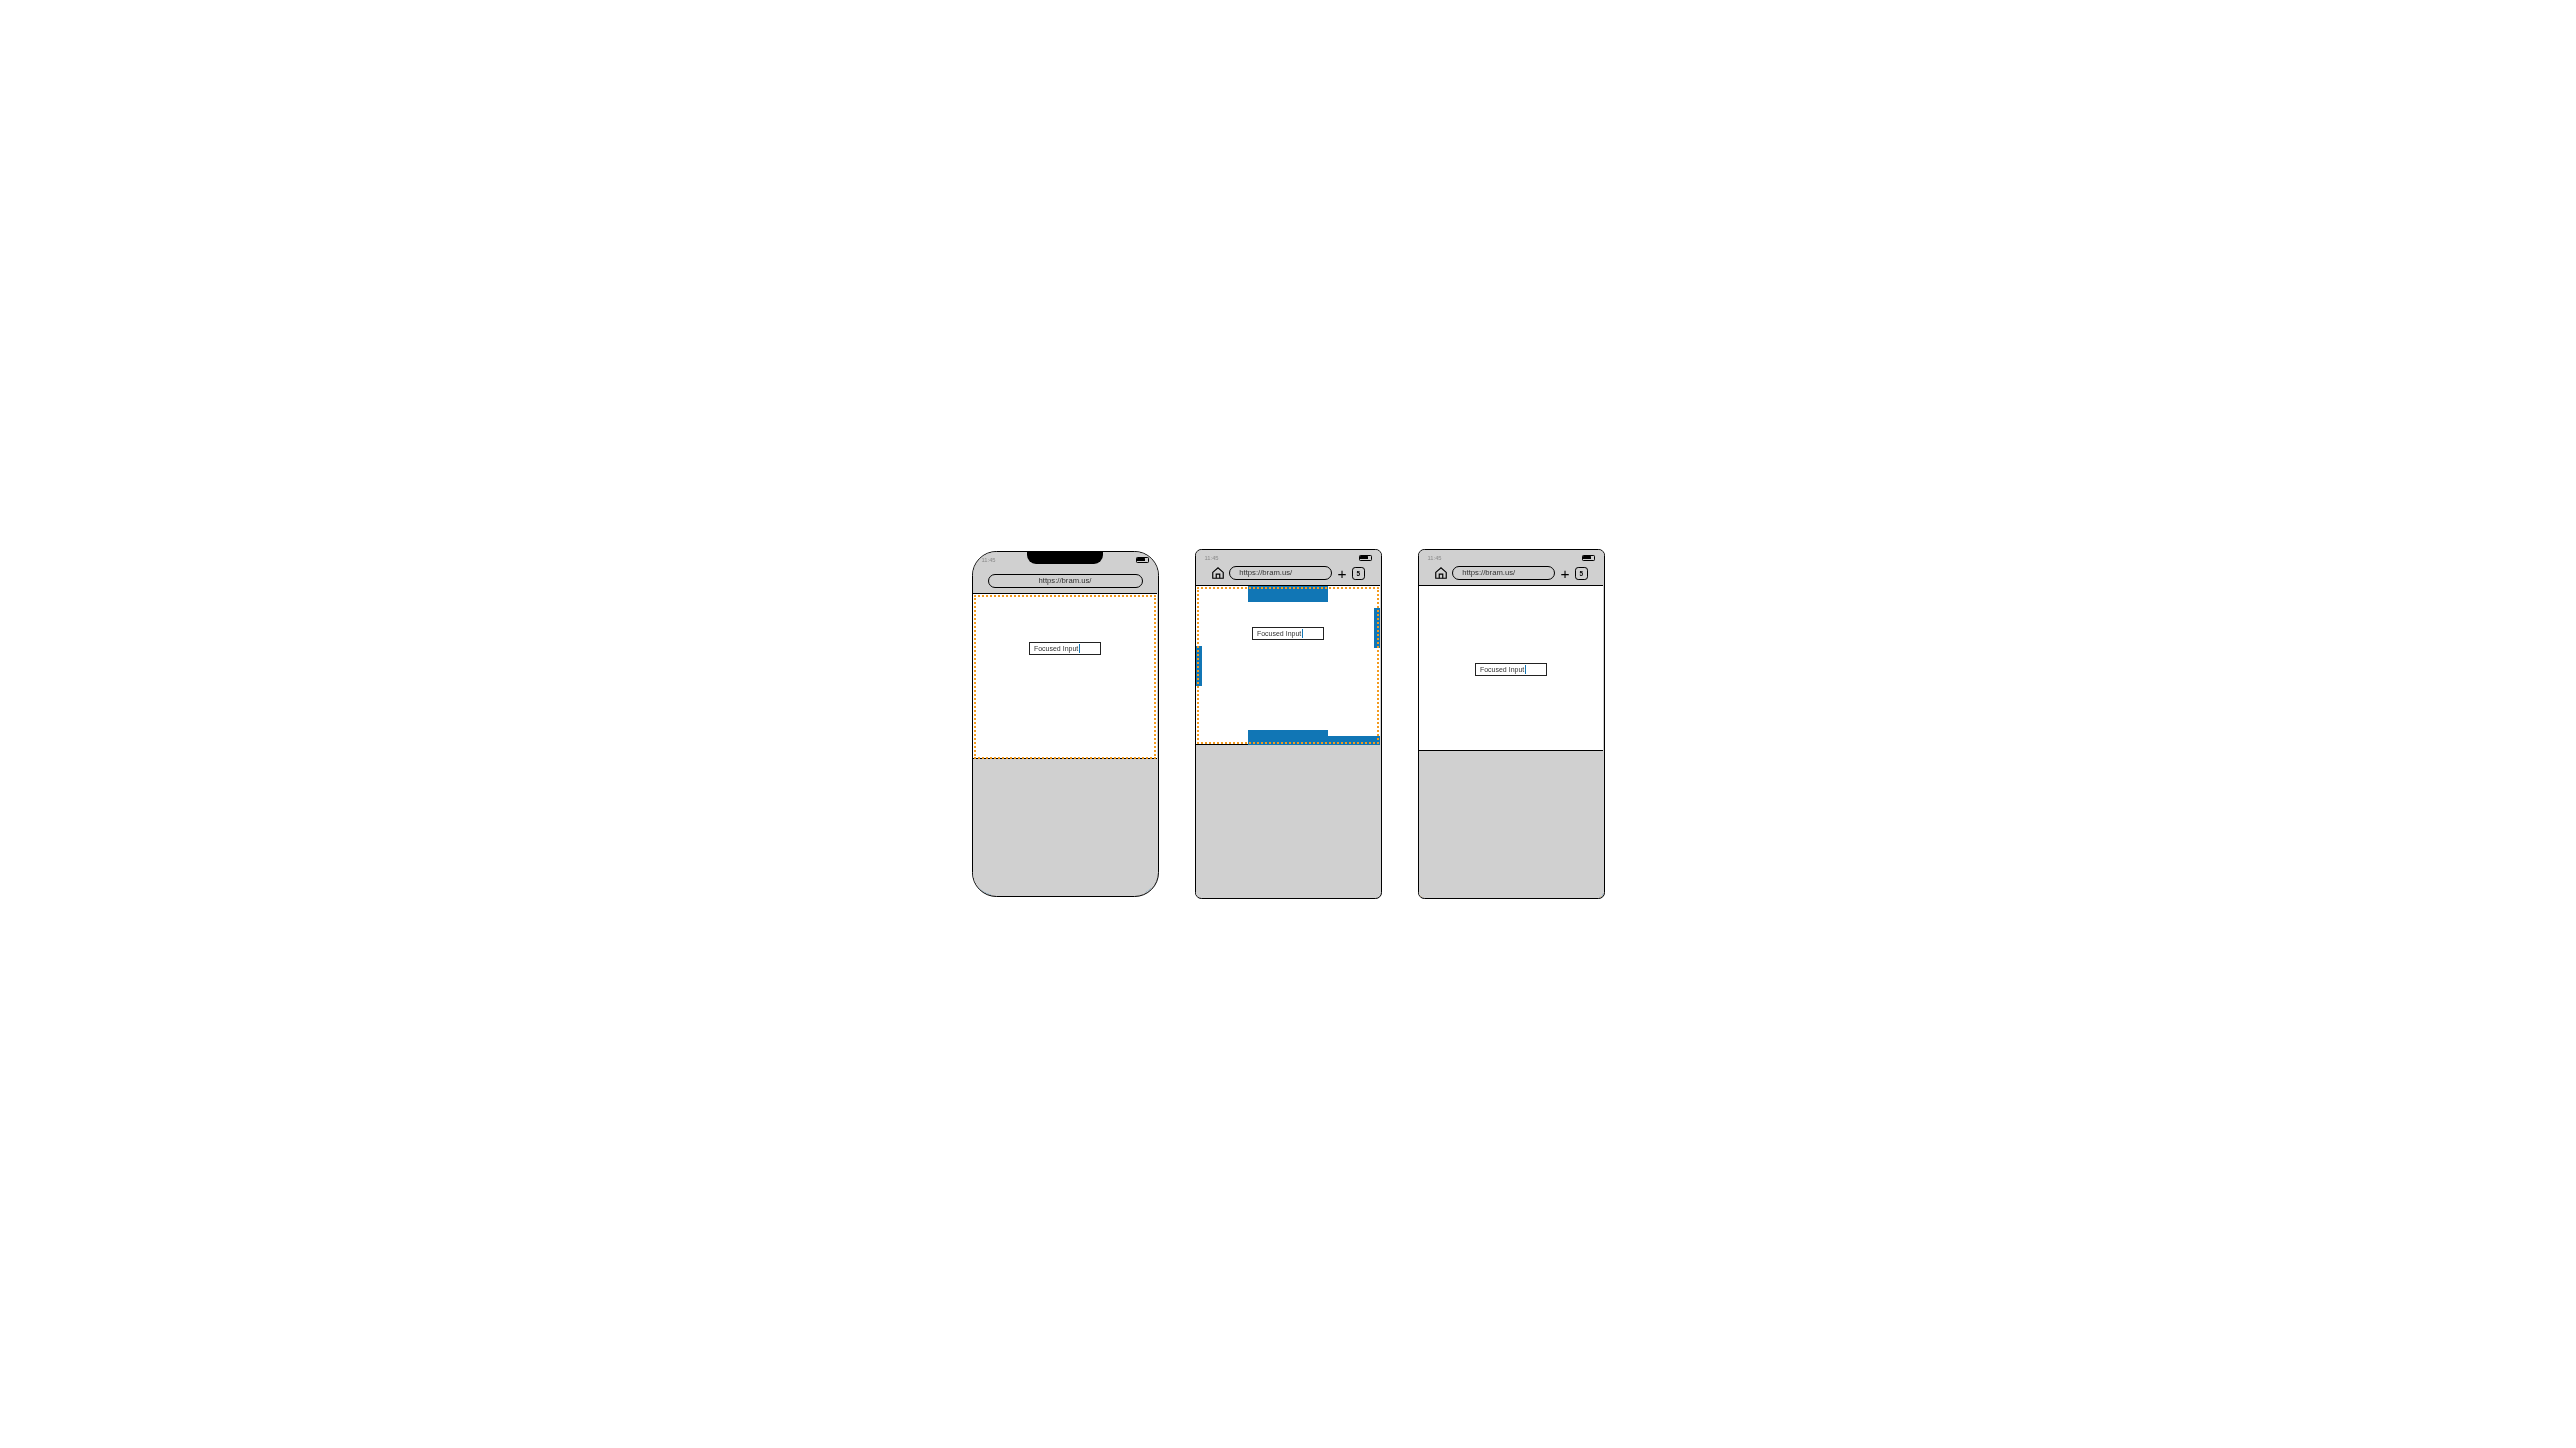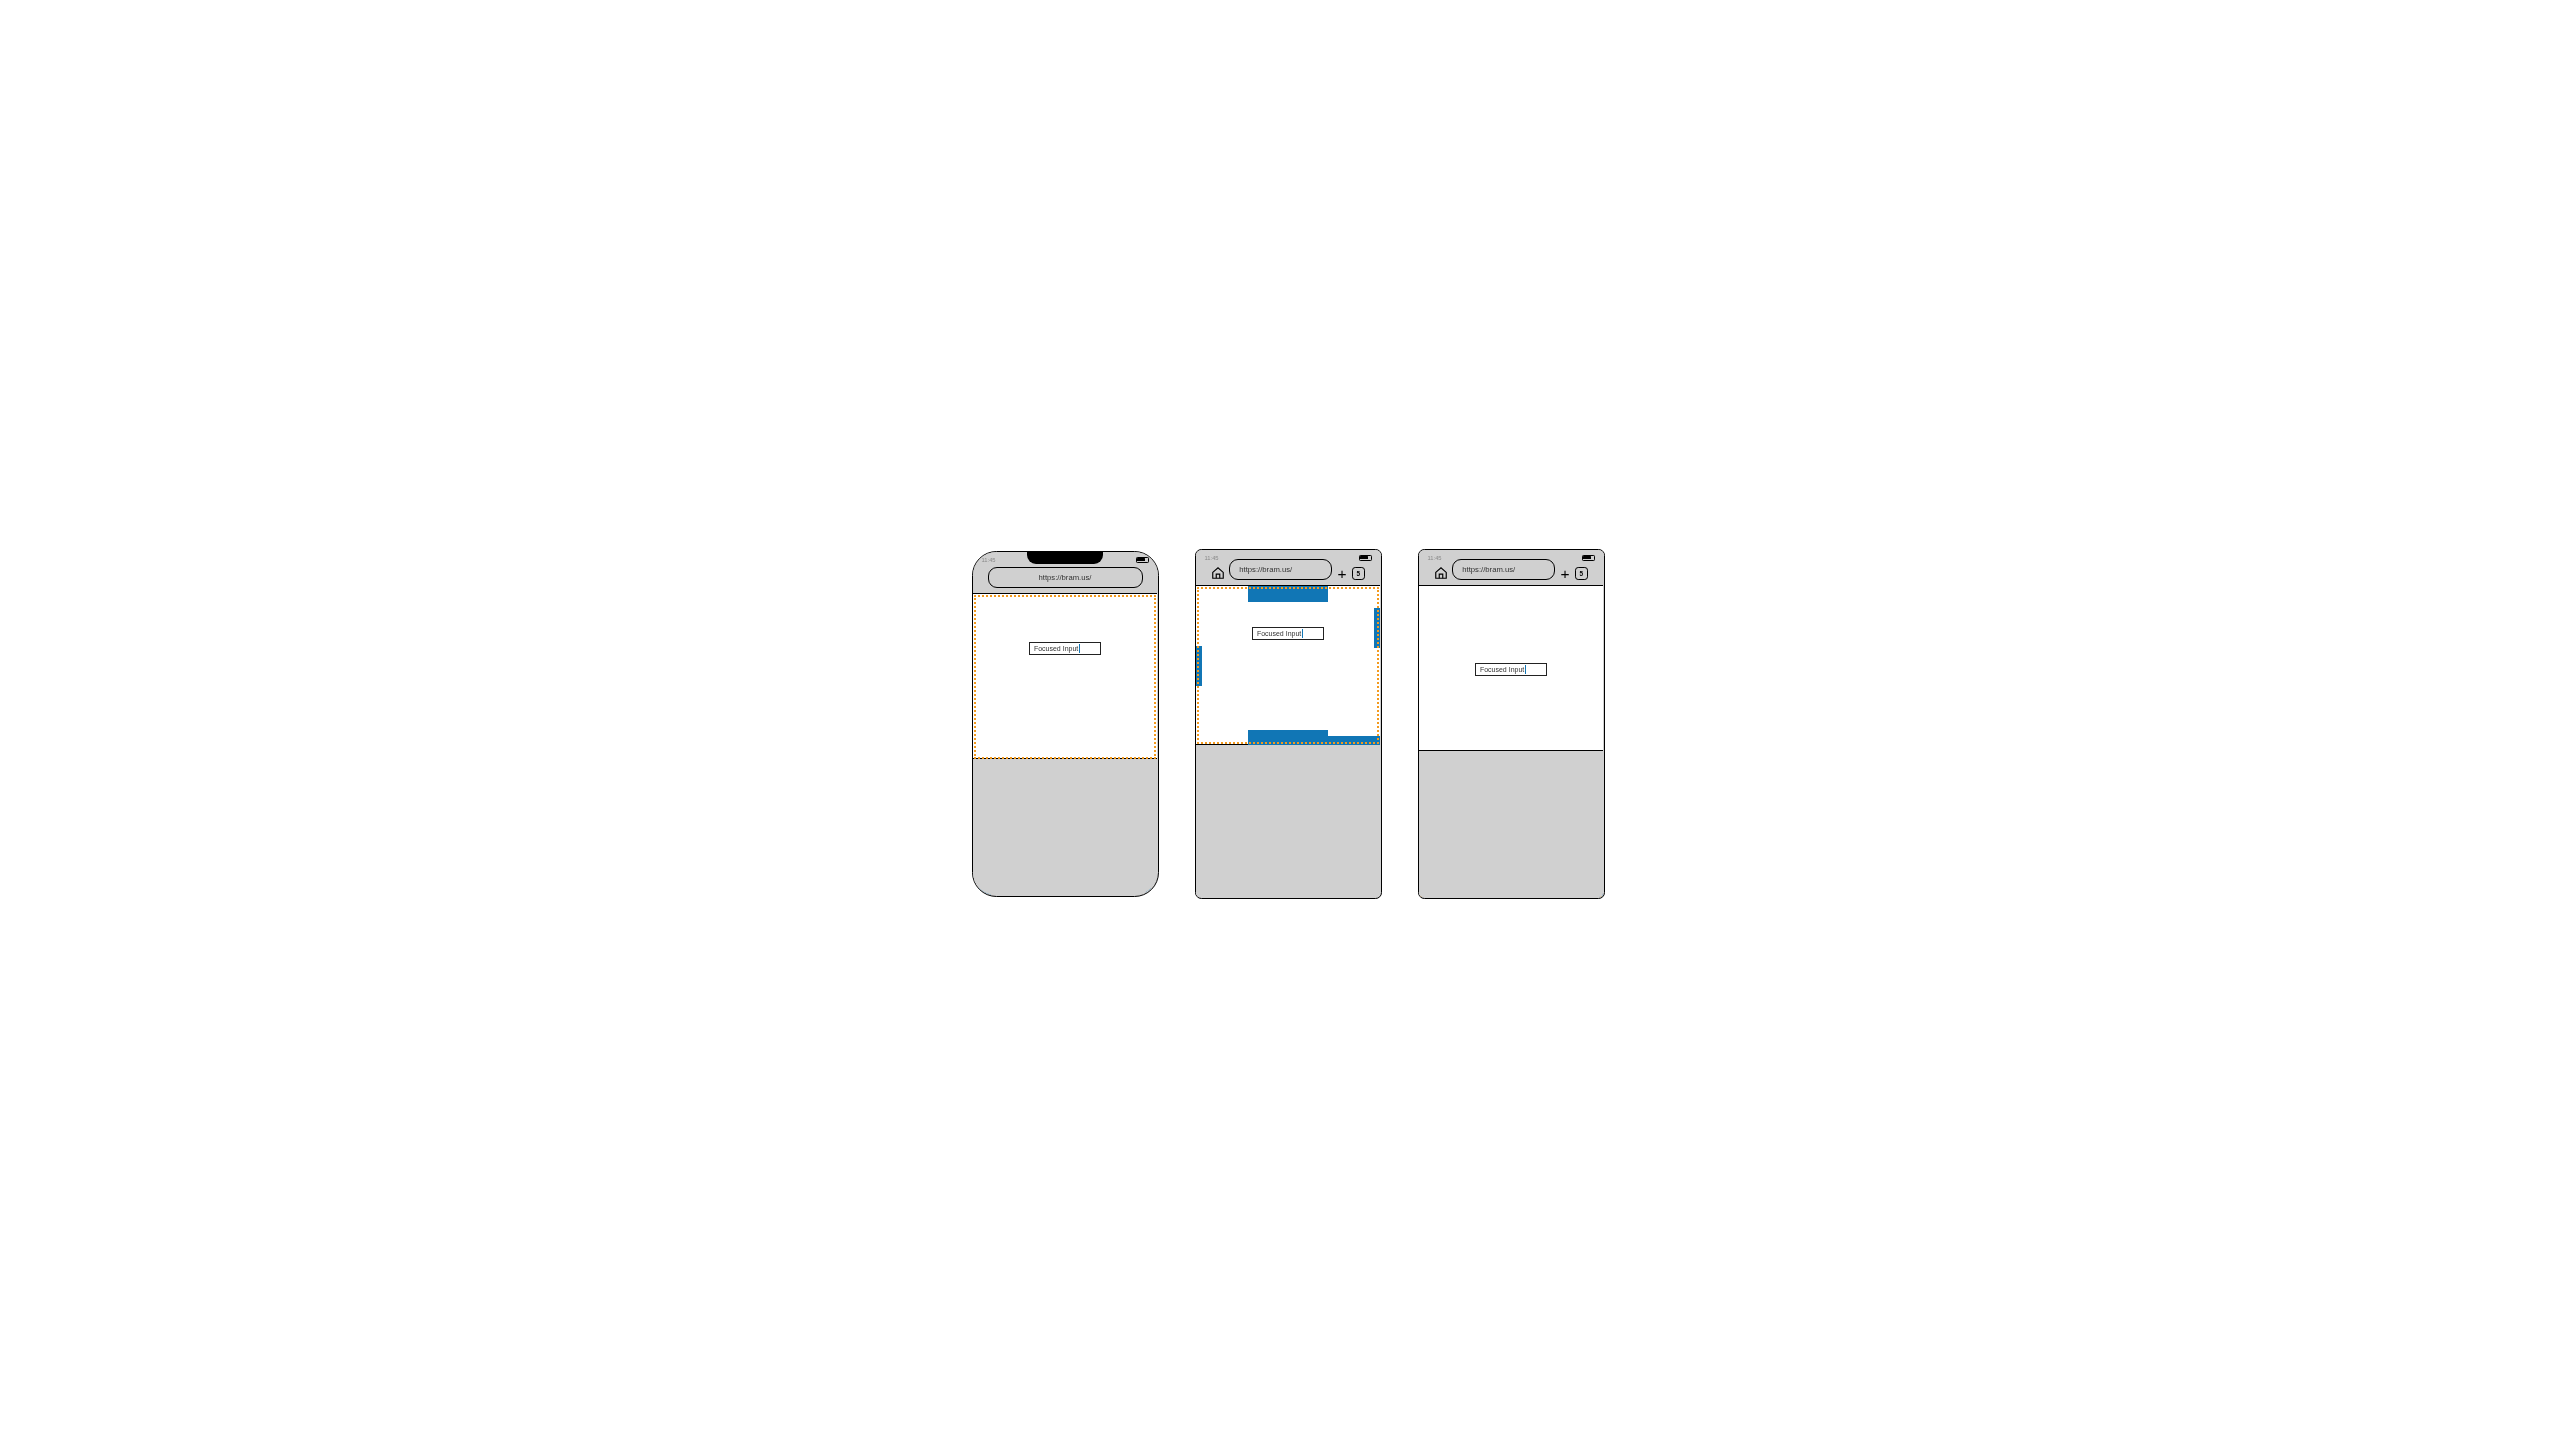--- a/index.html
+++ b/index.html
@@ -85,21 +85,21 @@
     align-items:flex-end;
     justify-content:center;
     padding: 15.5px 5.2px 5.2px 5.2px;
     z-index:10;
     gap:3.9px;
   }
   .chrome.iphone { height: 41px; }
   .chrome.android { height: 35px; }
   .url-pill {
     flex:1;
-    height: 21px;
+    height: 14px;
     border: 1px solid #000;
     border-radius: 9px;
     background: #d0d0d0;
     display:flex;
     align-items:center;
     justify-content:center;
     font-size: 7.7px;
     color: #333;
   }
   .iphone .url-pill { max-width: 155px; margin: 0 auto; }

